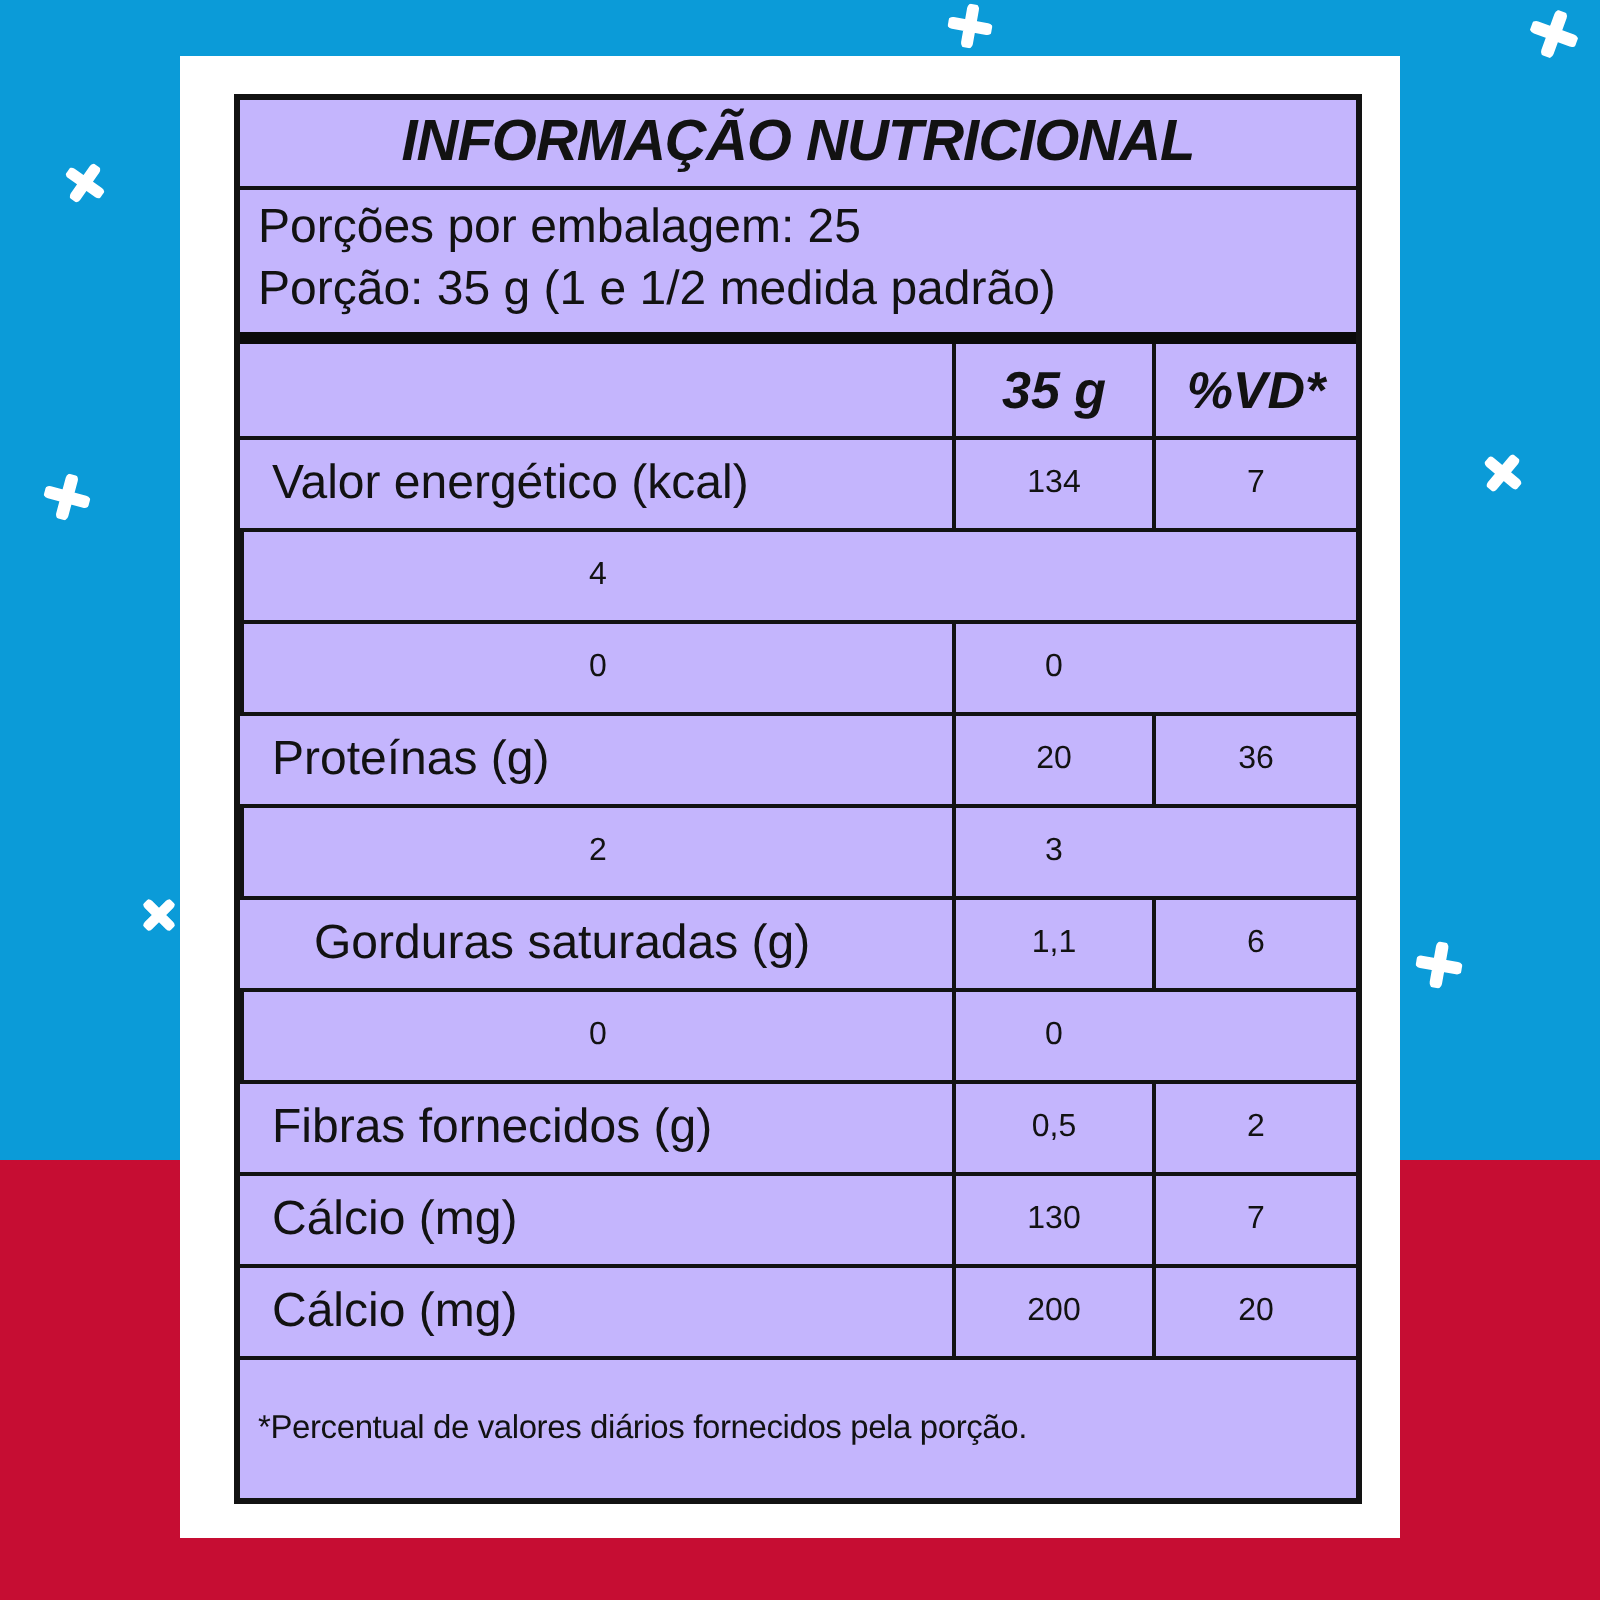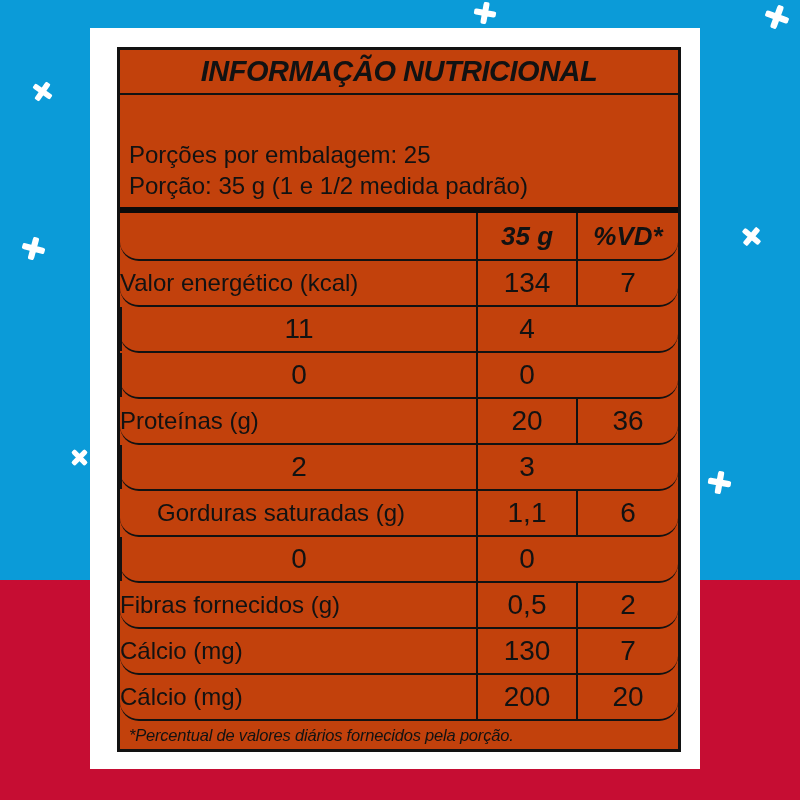--- a/index.html
+++ b/index.html
@@ -20,47 +20,47 @@
   .p6 { left:70px;  top:448px; width:19px; height:19px; transform:rotate(45deg); }
   .p7 { left:708px; top:471px; width:23px; height:23px; transform:rotate(10deg); }
 
   .card {
     position:absolute; left:90px; top:28px; width:610px; height:741px;
     background:#ffffff;
   }
   .ntable {
     position:absolute; left:27px; top:19px; right:19px; bottom:17px;
     border:3px solid #121212; display:flex; flex-direction:column;
-    background:#c2410c;
+    background:#c4b5fd;
   }
   .t-title {
     height:43px; border-bottom:2px solid #121212;
     display:flex; align-items:center; justify-content:center;
     font-weight:bold; font-style:italic; font-size:29px; letter-spacing:-0.5px;
     white-space:nowrap;
   }
   .t-serving {
     border-bottom:6px solid #0a0a0a; padding:3px 8px 6px 9px;
-    font-size:24px; line-height:31px;margin-top:41px;
+    font-size:24px; line-height:31px;
   }
-  .grid3 { display:grid; grid-template-columns:1fr 100px 102px;border-radius:19px; }
+  .grid3 { display:grid; grid-template-columns:1fr 100px 102px; }
   .t-header {
     height:46px; border-bottom:2px solid #121212;
     font-weight:bold; font-style:italic; font-size:26px;
   }
   .cell { display:flex; align-items:center; overflow:hidden; white-space:nowrap; }
   .cell.num { justify-content:center; border-left:2px solid #121212; }
   .row { height:44px; border-bottom:2px solid #121212; font-size:24px; }
-  .row .label { }
+  .row .label { padding-left:16px; }
   .row.indent .label { padding-left:37px; }
-  .row .num { font-size:28px; }
+  .row .num { font-size:16px; }
   .rows { display:flex; flex-direction:column; }
   .t-foot {
     flex:1; display:flex; align-items:center;
-    padding-left:9px; font-size:16.5px; letter-spacing:-0.2px;font-style:italic;
+    padding-left:9px; font-size:16.5px; letter-spacing:-0.2px;
   }
 </style>
 </head>
 <body>
 
 <div class="bg-top"></div>
 <div class="bg-bottom"></div>
 
 <div class="plus p1">
     <svg viewBox="0 0 24 24">
@@ -114,21 +114,20 @@
       <div class="cell num">%VD*</div>
     </div>
 
     <div class="rows">
       <div class="row grid3">
         <div class="cell label">Valor energético (kcal)</div>
         <div class="cell num">134</div>
         <div class="cell num">7</div>
       </div>
       <div class="row grid3">
-        <div class="cell num">11</div>
         <div class="cell num">4</div>
       </div>
       <div class="row grid3 indent">
         <div class="cell num">0</div>
         <div class="cell num">0</div>
       </div>
       <div class="row grid3">
         <div class="cell label">Proteínas (g)</div>
         <div class="cell num">20</div>
         <div class="cell num">36</div>

